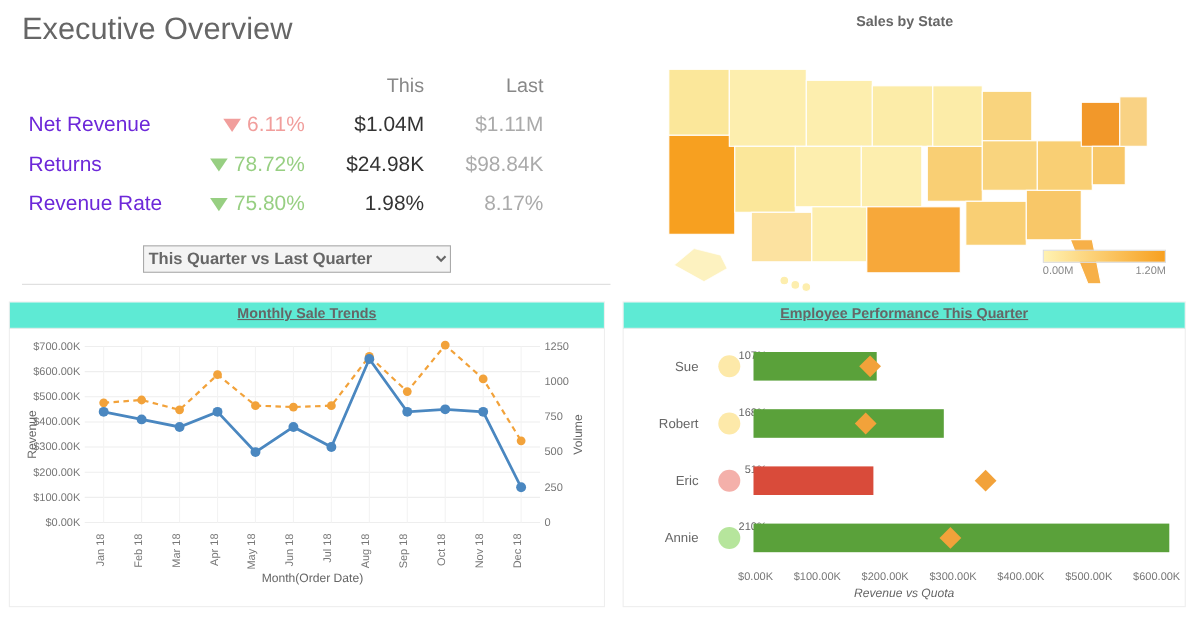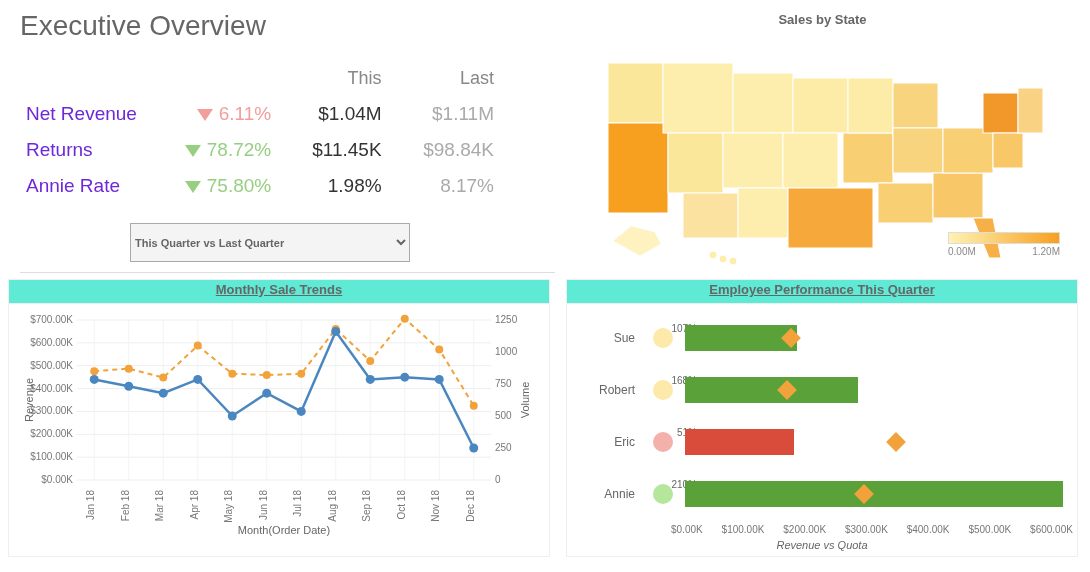--- a/index.html
+++ b/index.html
@@ -13,21 +13,21 @@
   .kpi-table th{font-weight:400;color:#888;font-size:18px;}
   .chg{font-size:19px;margin-top:27px;}
   .chg .arrow{display:inline-block;width:0;height:0;margin-right:6px;vertical-align:middle;}
   .chg.down.bad{color:#f19e9c;}
   .chg.down.bad .arrow{border-left:8px solid transparent;border-right:8px solid transparent;border-top:12px solid #f19e9c;}
   .chg.down.good{color:#97cf82;}
   .chg.down.good .arrow{border-left:8px solid transparent;border-right:8px solid transparent;border-top:12px solid #97cf82;}
   .this-val{color:#333;font-size:22px;}
   .last-val{color:#aaa;font-size:22px;}
   .select-wrap{margin:18px 0 8px 110px;}
-  .period-select{width:280px;height:39px;font-size:11px;font-weight:700;color:#666;background:#f4f4f4;border:1px solid #aaa;}
+  .period-select{width:280px;height:25px;font-size:15px;font-weight:700;color:#666;background:#f4f4f4;border:1px solid #aaa;}
   .rule{border:none;border-top:1px solid #ddd;margin:10px 0 0 0;}
   .map-panel{flex:1;padding:10px 10px 0 10px;box-sizing:border-box;text-align:center;position:relative;}
   .panel-title{font-size:13px;font-weight:700;color:#666;text-align:center;padding:2px 0 6px 0;}
   .map-svg{display:block;margin:0 auto;}
   .legend{position:absolute;right:30px;bottom:16px;font-size:10px;color:#888;text-align:center;}
   .legend .bar{width:110px;height:10px;background:linear-gradient(90deg,#fff2b2,#f7a020);border:1px solid #ddd;}
   .legend .lbls{display:flex;justify-content:space-between;margin-top:2px;}
   .bottom{display:flex;flex-direction:row;margin-top:6px;}
   .panel{margin:0 8px;border:1px solid #eee;}
   .panel-head{background:#5eead4;border-bottom:1px solid #eee;text-decoration:underline;}
@@ -66,25 +66,25 @@
         </tr>
         <tr>
           <td class="lbl">Net Revenue</td>
           <td class="chg down bad"><span class="arrow"></span><span>6.11%</span></td>
           <td class="this-val">$1.04M</td>
           <td class="last-val">$1.11M</td>
         </tr>
         <tr>
           <td class="lbl">Returns</td>
           <td class="chg down good"><span class="arrow"></span><span>78.72%</span></td>
-          <td class="this-val">$11.45K</td>
+          <td class="this-val">$24.98K</td>
           <td class="last-val">$98.84K</td>
         </tr>
         <tr>
-          <td class="lbl">Annie Rate</td>
+          <td class="lbl">Revenue Rate</td>
           <td class="chg down good"><span class="arrow"></span><span>75.80%</span></td>
           <td class="this-val">1.98%</td>
           <td class="last-val">8.17%</td>
         </tr>
       </tbody>
         </table>
       <div class="select-wrap">
         <select class="period-select">
           <option>This Quarter vs Last Quarter</option>
         </select>

